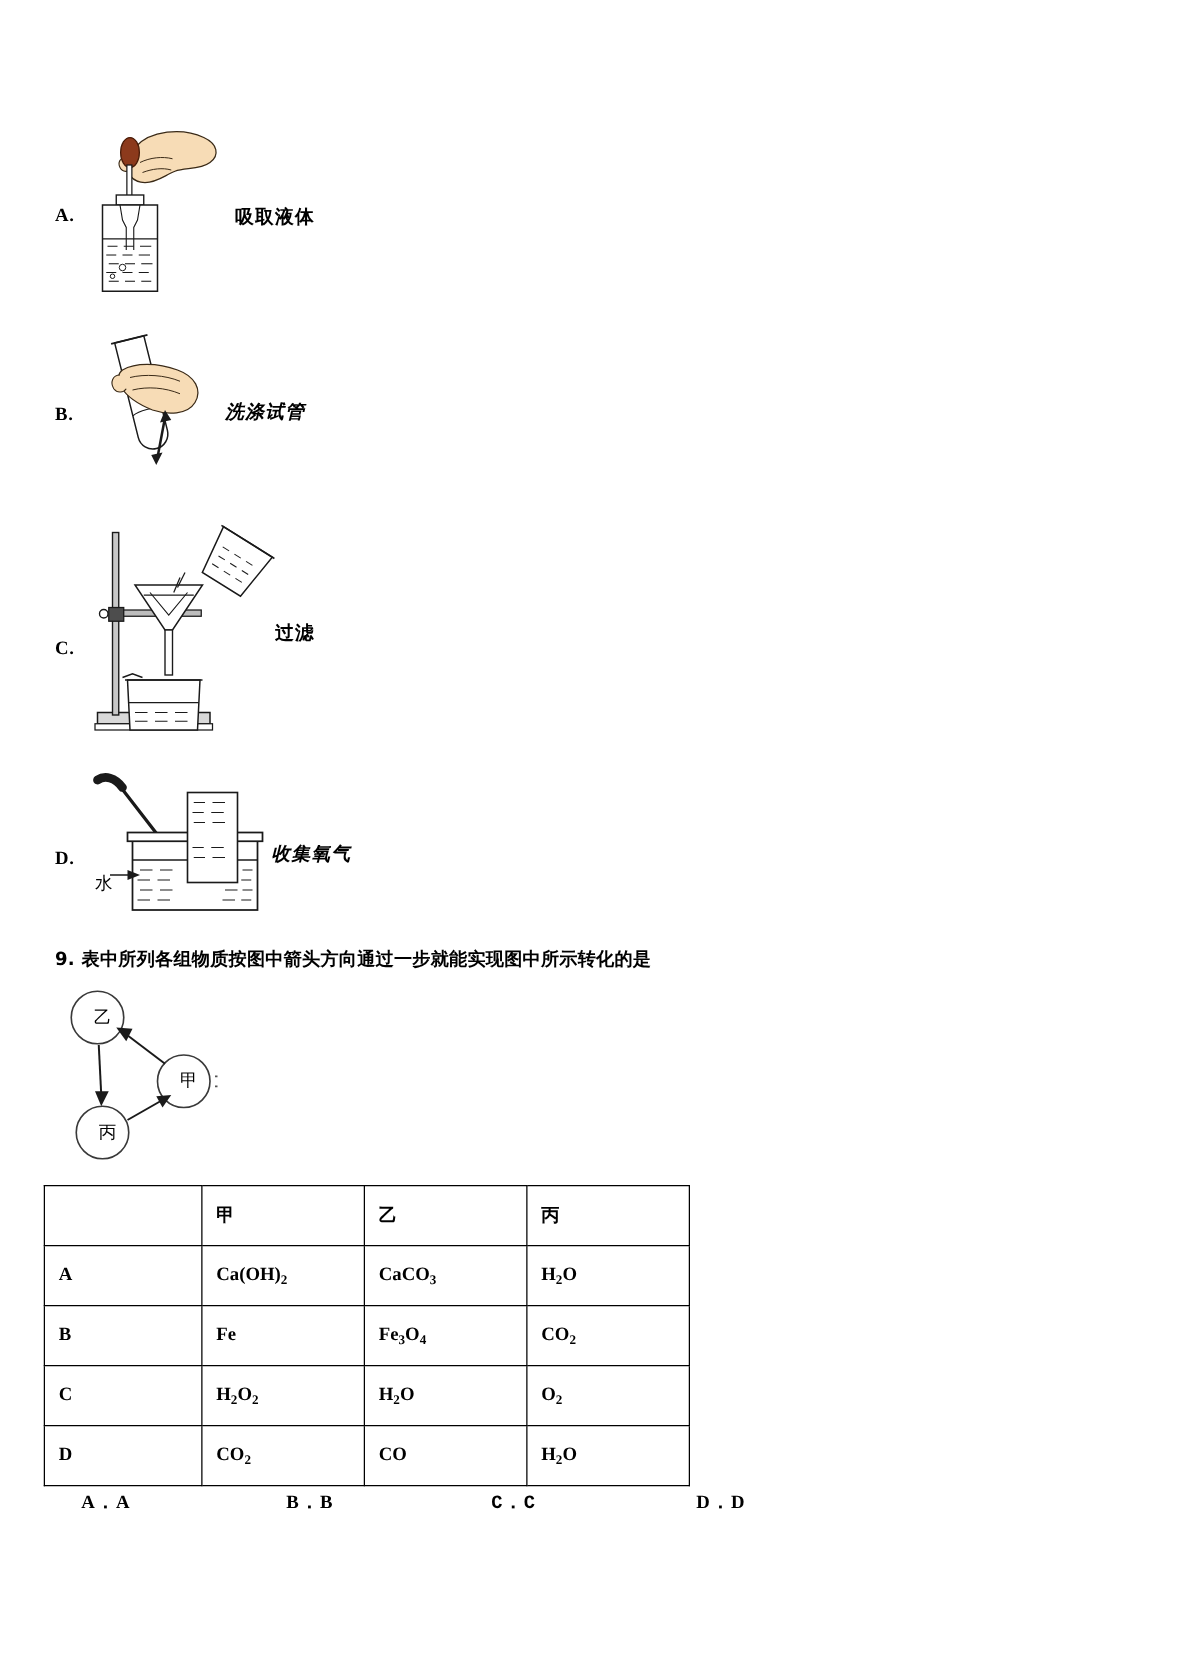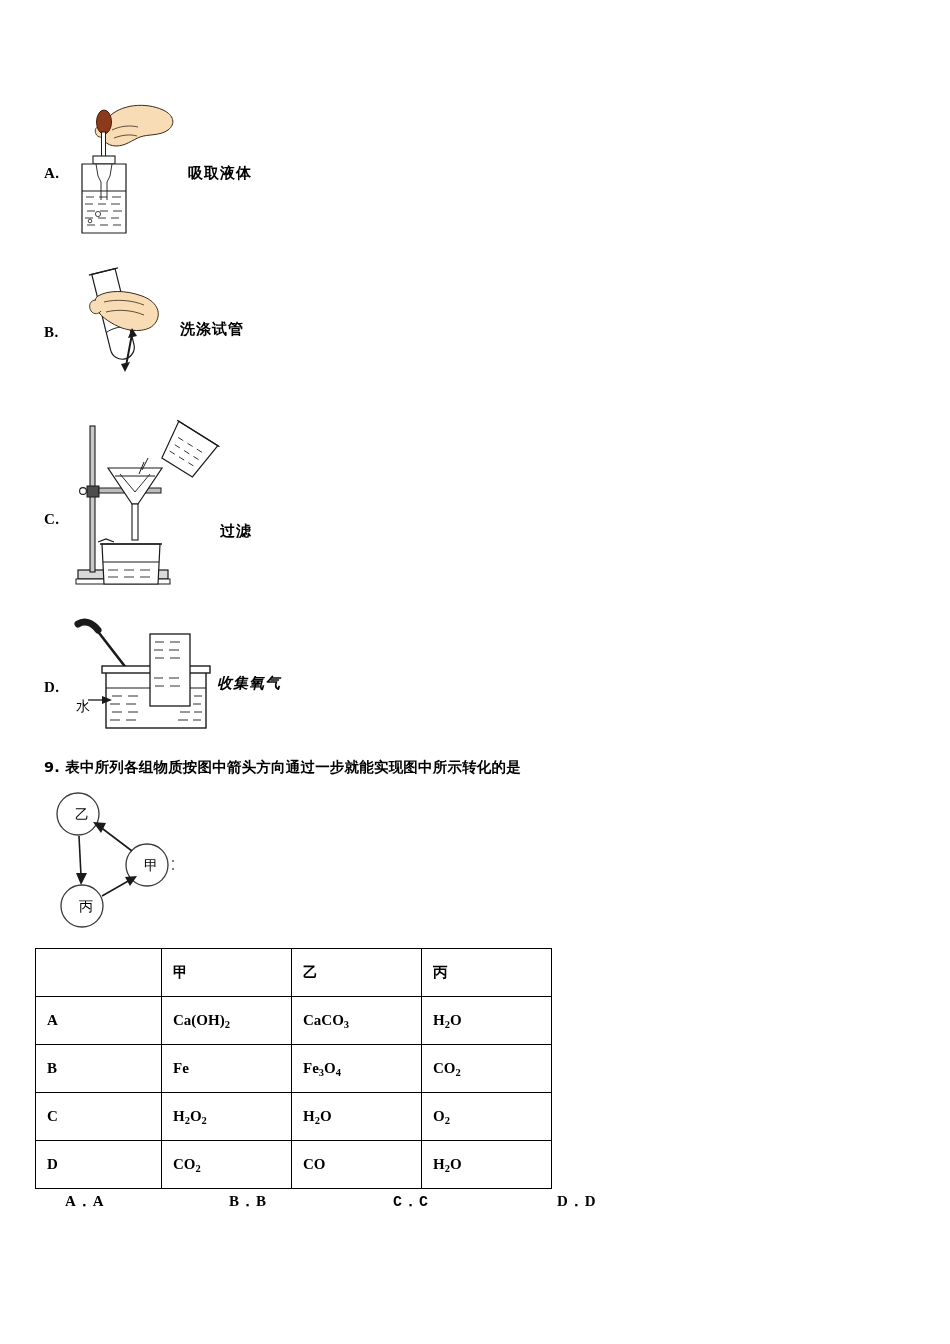--- a/index.html
+++ b/index.html
@@ -163,21 +163,21 @@
       <path d="M36 50 C48 47, 62 48, 74 53" fill="none" stroke="#3a2a17" stroke-width=".8"></path>
       <path d="M26 38 C20 38, 18 44, 21 49 C24 53, 29 52, 31 49" fill="#f7dcb6" stroke="#3a2a17" stroke-width=".9"></path>
 
       <g>
         <line x1="62" y1="72" x2="56" y2="104" stroke="#1a1a1a" stroke-width="2"></line>
         <polygon points="62,66 58,76 67,74" fill="#1a1a1a"></polygon>
         <polygon points="55,110 60,100 51,102" fill="#1a1a1a"></polygon>
       </g>
     </svg>
 
-    <span class="opt-caption" style="left:160px;top:58px;">洗涤试管</span>
+    <span class="opt-caption" style="left:160px;top:58px;font-style:italic;">洗涤试管</span>
   </div>
 
   <div class="opt-row" style="left:0;top:418px;">
     <span class="opt-letter" style="left:44px;top:93px;">C.</span>
 
     <svg class="fig" style="left:70px;top:0px;" width="150" height="175" viewBox="0 0 150 175">
 
       <rect x="8" y="152" width="90" height="9" fill="#d9d9d9" stroke="#1a1a1a" stroke-width="1.2"></rect>
       <rect x="6" y="161" width="94" height="5" fill="#fff" stroke="#1a1a1a" stroke-width="1"></rect>
 
@@ -221,21 +221,21 @@
       <g stroke="#1a1a1a" stroke-width=".85">
         <line x1="38" y1="152" x2="48" y2="152"></line>
           <line x1="54" y1="152" x2="64" y2="152"></line>
           <line x1="70" y1="152" x2="80" y2="152"></line>
         <line x1="38" y1="159" x2="48" y2="159"></line>
           <line x1="54" y1="159" x2="64" y2="159"></line>
           <line x1="70" y1="159" x2="80" y2="159"></line>
       </g>
     </svg>
 
-    <span class="opt-caption" style="left:200px;top:104px;">过滤</span>
+    <span class="opt-caption" style="left:200px;top:79px;">过滤</span>
   </div>
 
   <div class="opt-row" style="left:0;top:612px;">
     <span class="opt-letter" style="left:44px;top:67px;">D.</span>
 
     <svg class="fig" style="left:68px;top:0px;" width="160" height="130" viewBox="0 0 160 130">
 
       <path d="M10 12 C16 8, 24 10, 30 18" fill="none" stroke="#1a1a1a" stroke-width="7" stroke-linecap="round"></path>
       <path d="M28 17 L86 92 C90 98, 98 99, 102 94 L108 86" fill="none" stroke="#1a1a1a" stroke-width="2.6"></path>
       <path d="M33 14 L91 89" fill="none" stroke="#fff" stroke-width=".9"></path>

